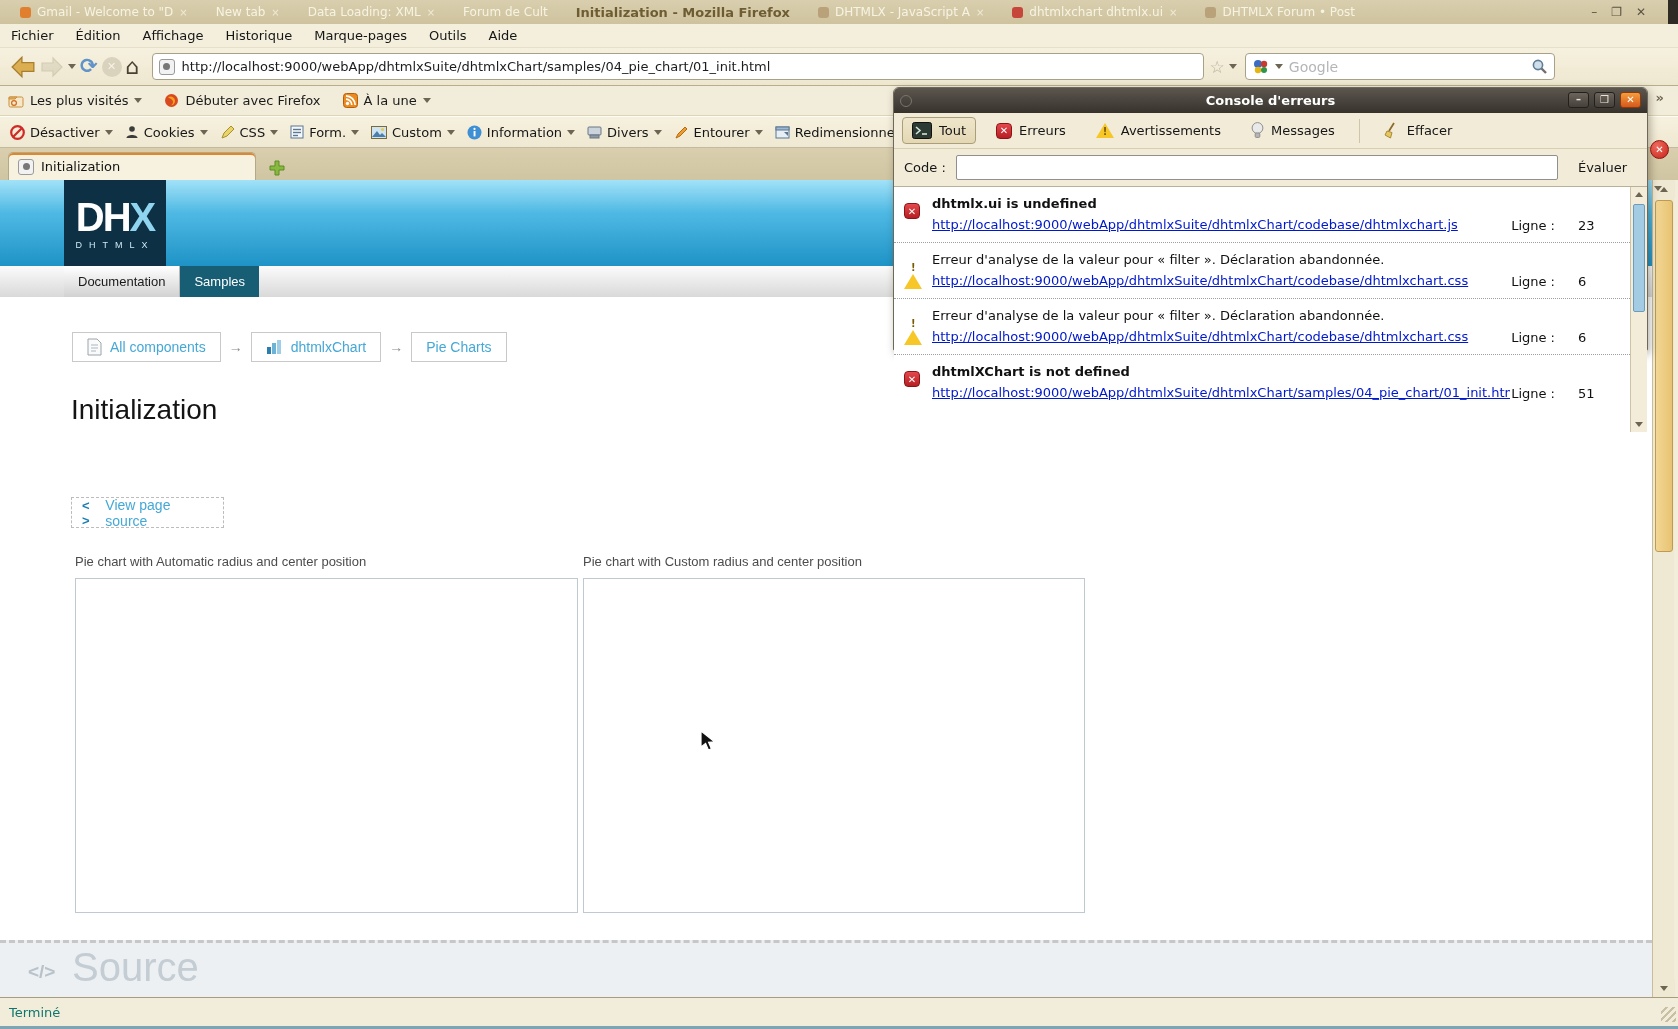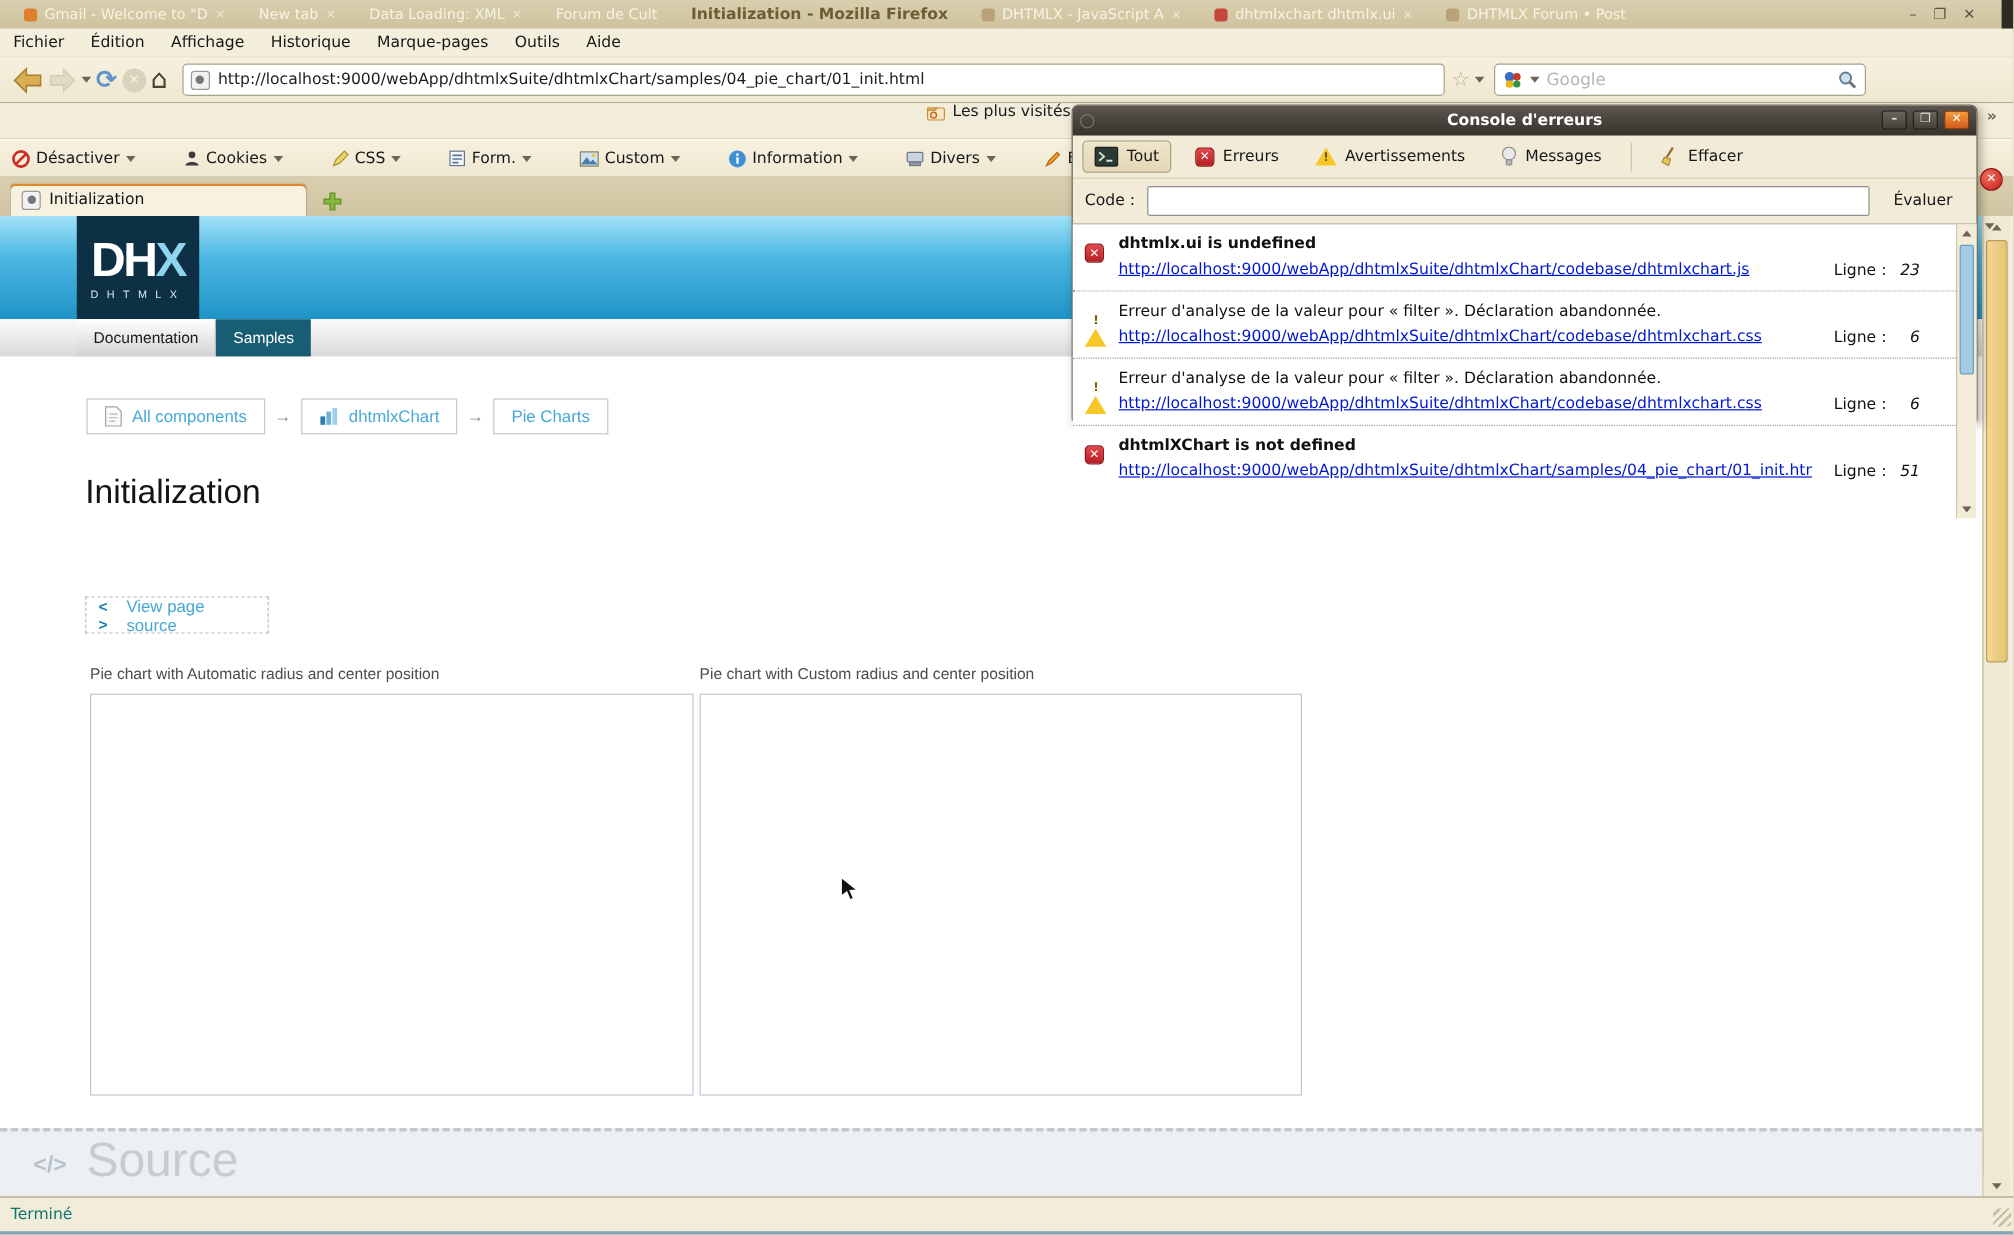--- a/index.html
+++ b/index.html
@@ -49,29 +49,29 @@
   .star-zone { display:flex; align-items:center; gap:4px; margin:0 8px 0 6px; }
   .star-g { font-size:17px; color:#b9b19a; }
   .searchbar { height:27px; flex:0 0 310px; background:#fff; border:1px solid #a9a088;
     border-radius:4px; display:flex; align-items:center; padding:0 6px; gap:6px; }
   .searchbar input { flex:1; border:0; outline:0; font:14px "DejaVu Sans",sans-serif; color:#222; }
   .searchbar input::placeholder { color:#b5b5b5; }
 
   
   .bookbar { position:absolute; left:0; top:86px; width:1678px; height:30px;
     background:#f2edda; border-bottom:1px solid #ddd5ba; display:flex; align-items:center;
-    padding:0 8px; gap:22px; font-size:13px; color:#1a1a1a;flex-direction:column; }
+    padding:0 8px; gap:22px; font-size:13px; color:#1a1a1a; }
   .book-item { display:flex; align-items:center; gap:6px; }
   .overflow-chevrons { position:absolute; right:14px; top:4px; color:#6d6552; font-size:13px; font-weight:bold; }
 
   
   .devbar { position:absolute; left:0; top:116px; width:1678px; height:32px;
     background:linear-gradient(180deg,#f6f1de,#efe8d2);
     border-top:1px solid #fffdf2; border-bottom:1px solid #c4bb9e;
-    display:flex; align-items:center; padding:0 10px; gap:40px; font-size:13px; color:#161616; }
+    display:flex; align-items:center; padding:0 10px; gap:12px; font-size:13px; color:#161616; }
   .dev-item { display:flex; align-items:center; gap:5px; }
 
   
   .tabstrip { position:absolute; left:0; top:148px; width:1678px; height:32px;
     background:linear-gradient(180deg,#d9cfae,#cfc5a2); display:flex; align-items:flex-end; padding:0 0 0 8px; }
   .fftab { width:248px; height:28px; background:#f7f2df; border:1px solid #b3a987; border-bottom:0;
     border-radius:5px 5px 0 0; box-shadow:inset 0 2px 0 #e2862c; display:flex; align-items:center;
     gap:7px; padding:0 9px; font-size:13px; color:#111; }
   .newtab-btn { width:26px; height:24px; display:flex; align-items:center; justify-content:center; margin-left:8px; }
 
@@ -154,21 +154,21 @@
   .ico-err { width:16px; height:16px; border-radius:4px; background:linear-gradient(180deg,#e5484d,#b51f23);
     border:1px solid #8c1417; color:#fff; font-size:10px; font-weight:bold; display:flex;
     align-items:center; justify-content:center; }
   .ico-warn { width:0; height:0; border-left:9px solid transparent; border-right:9px solid transparent;
     border-bottom:15px solid #f7c727; position:relative; }
   .ico-warn span { position:absolute; left:-2px; top:3px; font-size:10px; font-weight:bold; color:#7a5a00; }
   .e-msg { color:#111; line-height:21px; white-space:nowrap; overflow:hidden; }
   .entry.err .e-msg { font-weight:bold; }
   .e-link { color:#0018cc; text-decoration:underline; line-height:21px; white-space:nowrap; overflow:hidden; display:block; }
   .e-ligne { position:absolute; right:30px; bottom:9px; color:#111; }
-  .e-ligne .num { display:inline-block; min-width:22px; text-align:right; margin-left:6px;font-style:italic; }
+  .e-ligne .num { display:inline-block; min-width:22px; margin-left:23px; }
   .c-scroll { position:absolute; right:0; top:0; width:17px; height:100%; background:#f2ecd9; border-left:1px solid #cdc4a8; }
   .c-scroll .vs-btn { width:16px; height:15px; }
   .c-thumb { position:absolute; left:2px; top:17px; width:12px; height:108px; background:#a4cbe4;
     border:1px solid #6b9cbe; border-radius:2px; }
 
   
   .err-badge { position:absolute; left:1650px; top:140px; width:19px; height:19px; border-radius:50%;
     background:radial-gradient(circle at 35% 30%,#f06a5e,#c6251b); border:1px solid #8e150d;
     color:#fff; font-size:10px; font-weight:bold; display:flex; align-items:center; justify-content:center; z-index:30; }
   .edge-chevron { position:absolute; left:1654px; top:176px; z-index:30; }

